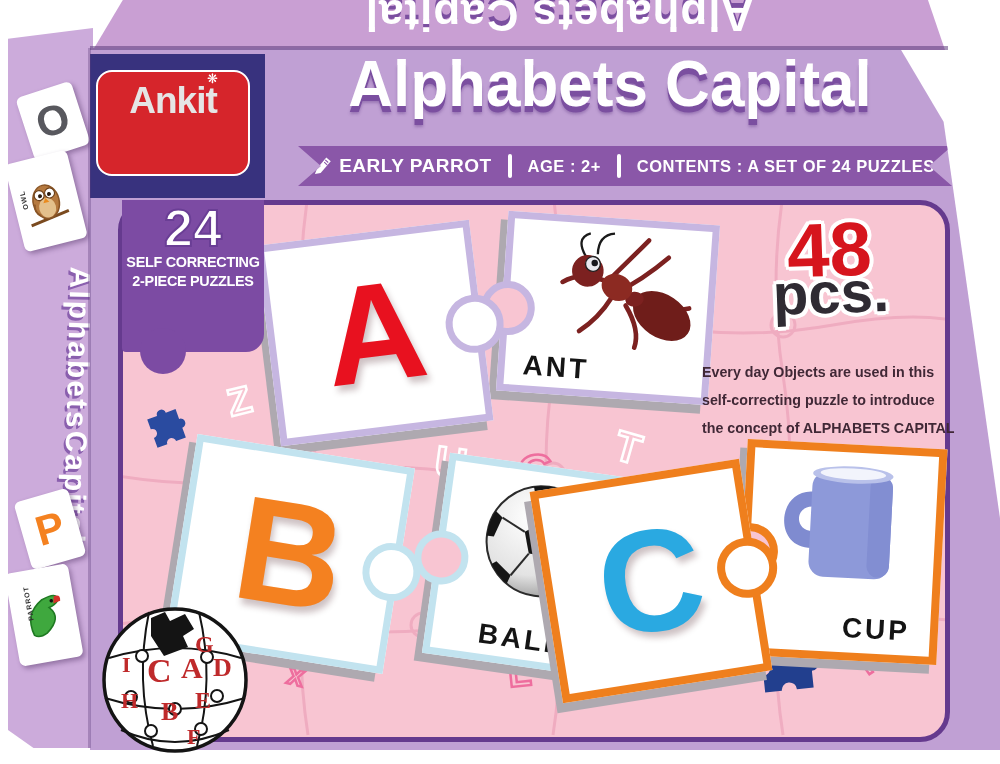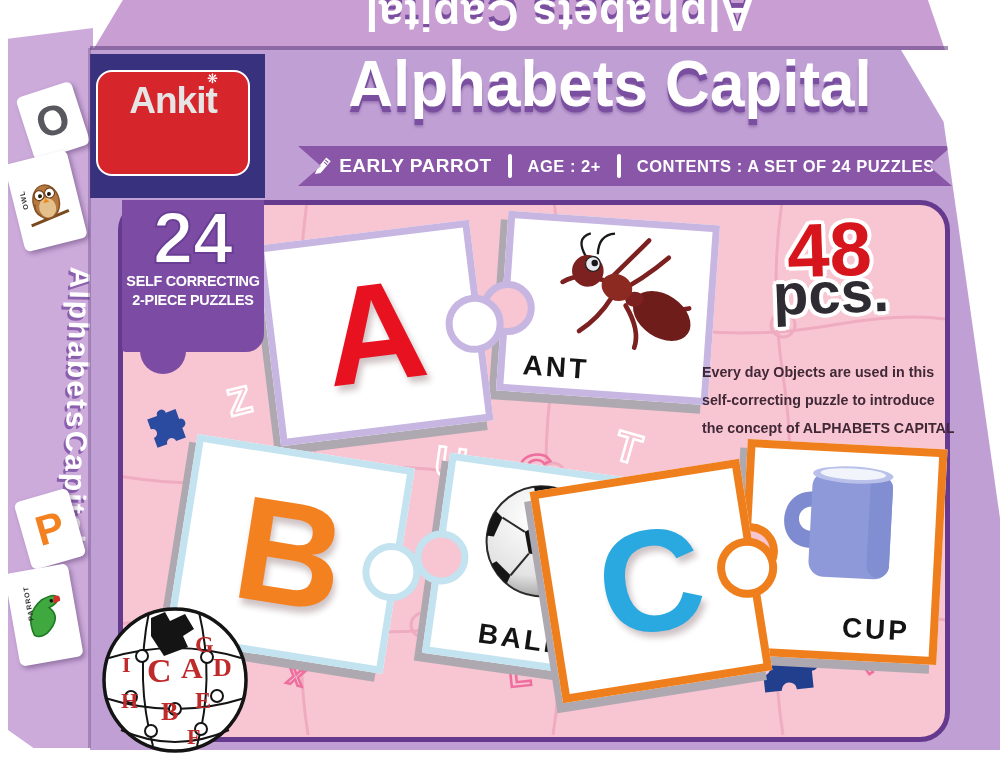--- a/index.html
+++ b/index.html
@@ -44,21 +44,21 @@
   
   .panel{position:absolute;left:28px;top:152px;width:822px;height:532px;background:#f8c5d2;
        border:5px solid #653a8e;border-radius:30px;overflow:hidden;}
   .pattern{position:absolute;left:0;top:0;width:100%;height:100%;}
 
   
   .badge{position:absolute;left:32px;top:152px;width:142px;height:152px;background:#7c4ba3;
        border-radius:0 0 18px 4px;text-align:center;z-index:6;}
   .badge:after{content:"";position:absolute;left:18px;bottom:-22px;width:46px;height:46px;border-radius:50%;
        background:#7c4ba3;}
-  .badge-num{font-size:72px;font-weight:900;color:#fff;line-height:.95;margin-top:4px;
+  .badge-num{font-size:52px;font-weight:900;color:#fff;line-height:.95;margin-top:4px;
        -webkit-text-stroke:2px #6a3e95;}
   .badge-line{font-size:15px;font-weight:800;color:#fff;letter-spacing:-.3px;line-height:1.25;
        transform:scaleX(.96);}
 
   
   .pcs{position:absolute;left:635px;top:166px;width:210px;text-align:center;transform:rotate(-2deg);z-index:6;}
   .pcs-num{font-size:76px;font-weight:900;color:#d6151d;line-height:.95;
        text-shadow:-4px 0 0 #fff,4px 0 0 #fff,0 -4px 0 #fff,0 4px 0 #fff,-3px -3px 0 #fff,3px -3px 0 #fff,-3px 3px 0 #fff,3px 3px 0 #fff;}
   .pcs-unit{font-size:58px;font-weight:900;color:#2f2b33;margin-top:-22px;line-height:1;
        text-shadow:-4px 0 0 #fff,4px 0 0 #fff,0 -4px 0 #fff,0 4px 0 #fff,-3px -3px 0 #fff,3px -3px 0 #fff,-3px 3px 0 #fff,3px 3px 0 #fff;}

